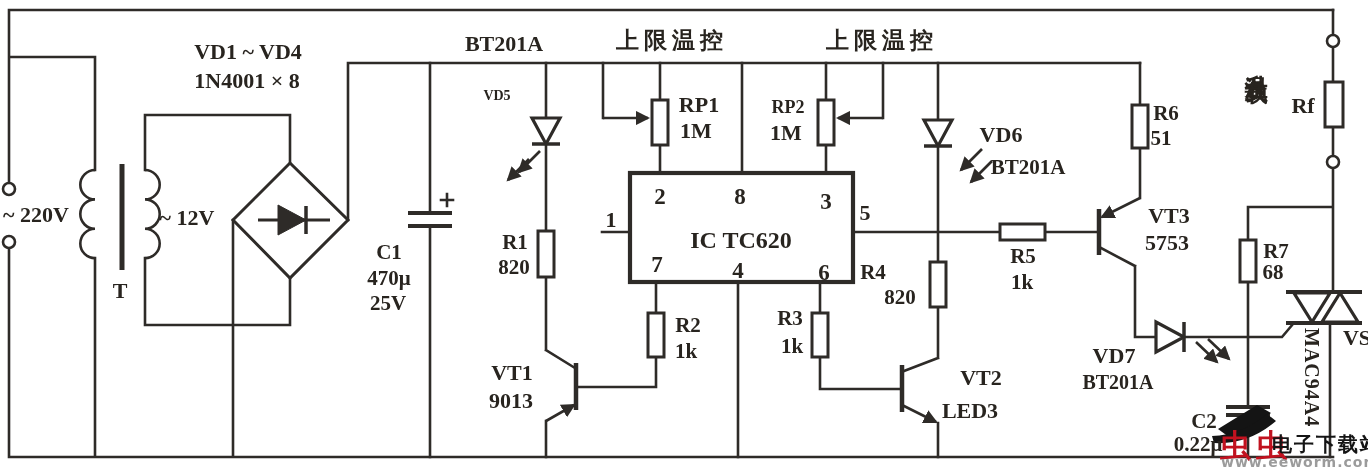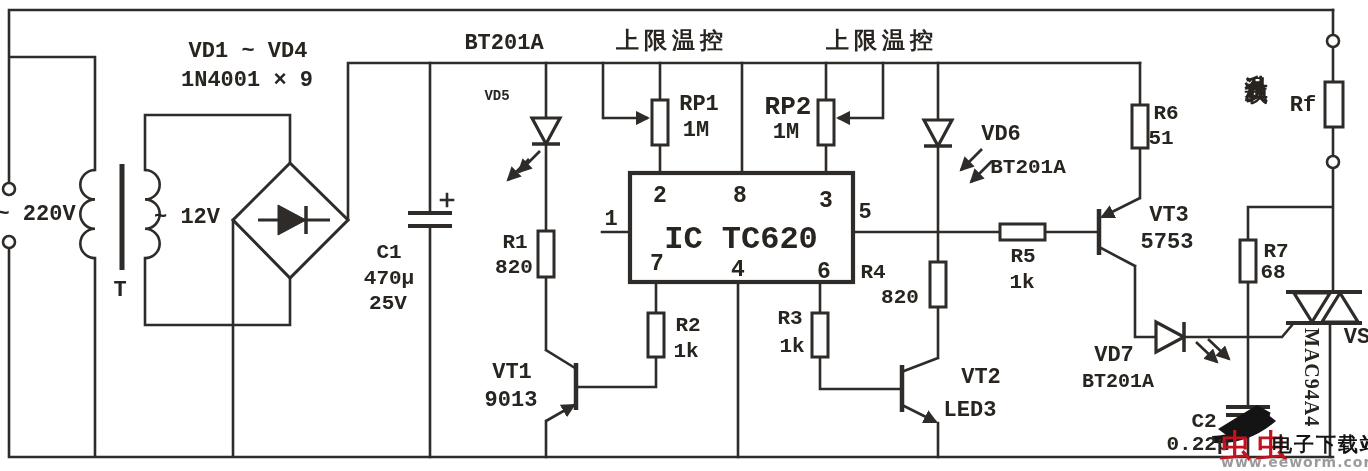--- a/index.html
+++ b/index.html
@@ -1,20 +1,20 @@
 <!DOCTYPE html>
 <html><head>
 <meta charset="utf-8">
 <style>
   html,body{margin:0;padding:0;background:#e8e8e8;}
   .stage{position:relative;width:1368px;height:471px;background:#ffffff;overflow:hidden;
          font-family:"Liberation Serif",serif;}
   svg{position:absolute;left:0;top:0;}
   .lbl{position:absolute;transform:translate(-50%,-50%);white-space:nowrap;line-height:1;
-       font-weight:bold;color:#28241f;font-size:21px;font-family:Liberation Mono, monospace;}
+       font-weight:bold;color:#28241f;font-size:21px;font-family:Liberation Serif, serif;}
   .cjk{font-family:"DejaVu Sans",sans-serif;letter-spacing:5px;font-size:23px;}
   .vert-cjk{position:absolute;transform:translateX(-50%);writing-mode:vertical-rl;
        text-orientation:upright;font-weight:bold;color:#28241f;letter-spacing:2px;
        font-family:"DejaVu Sans",sans-serif;font-size:23px;line-height:1.1;}
   .vert-lat{position:absolute;transform:translateX(-50%);writing-mode:vertical-rl;
        font-weight:bold;color:#28241f;font-family:"Liberation Serif",serif;
        font-size:20px;letter-spacing:1px;line-height:1;}
   .wm-red{color:#c1121f;font-family:Liberation Sans, sans-serif;font-size:31px;letter-spacing:5px;}
   .wm-site{color:#141414;font-family:"DejaVu Sans",sans-serif;font-size:20px;letter-spacing:2px;}
   .wm-url{color:#9b9b9b;font-family:"DejaVu Sans",sans-serif;font-size:14px;letter-spacing:1px;}
@@ -128,45 +128,45 @@
     <circle cx="1333" cy="162" r="6"></circle>
   </g>
 
   <g fill="#141414">
     <path d="M1218,429 L1257,405 L1271,413 L1233,440 Z"></path>
     <path d="M1214,443 Q1248,445 1276,421 L1267,414 Q1242,435 1212,436 Z"></path>
   </g>
 </svg>
 
 <span class="lbl" style="left:248px;top:52px;font-size:22px">VD1 ~ VD4</span>
-<span class="lbl" style="left:247px;top:81px;font-size:22px">1N4001 × 9</span>
+<span class="lbl" style="left:247px;top:81px;font-size:22px">1N4001 × 8</span>
 <span class="lbl" style="left:504px;top:44px;font-size:22px">BT201A</span>
 <span class="lbl cjk" style="left:672px;top:40px">上限温控</span>
 <span class="lbl cjk" style="left:882px;top:40px">上限温控</span>
 <span class="lbl" style="left:36px;top:215px;font-size:22px">~ 220V</span>
 <span class="lbl" style="left:187px;top:218px;font-size:22px">~ 12V</span>
 <span class="lbl" style="left:120px;top:291px;font-size:22px">T</span>
 <span class="lbl" style="left:389px;top:252px">C1</span>
 <span class="lbl" style="left:389px;top:278px">470μ</span>
 <span class="lbl" style="left:388px;top:303px">25V</span>
 
 <span class="lbl" style="left:497px;top:96px;font-size:14px">VD5</span>
 <span class="lbl" style="left:515px;top:242px">R1</span>
 <span class="lbl" style="left:514px;top:267px">820</span>
 
 <span class="lbl" style="left:699px;top:105px;font-size:22px">RP1</span>
 <span class="lbl" style="left:696px;top:131px;font-size:22px">1M</span>
-<span class="lbl" style="left:788px;top:107px;font-size:26px">RP2</span>
+<span class="lbl" style="left:788px;top:107px;font-size:18px">RP2</span>
 <span class="lbl" style="left:786px;top:133px;font-size:22px">1M</span>
 
 <span class="lbl" style="left:611px;top:220px;font-size:22px">1</span>
 <span class="lbl" style="left:660px;top:196px;font-size:23px">2</span>
 <span class="lbl" style="left:740px;top:196px;font-size:23px">8</span>
 <span class="lbl" style="left:826px;top:201px;font-size:23px">3</span>
-<span class="lbl" style="left:741px;top:240px;font-size:32px">IC TC620</span>
+<span class="lbl" style="left:741px;top:240px;font-size:24px">IC TC620</span>
 <span class="lbl" style="left:657px;top:264px;font-size:23px">7</span>
 <span class="lbl" style="left:738px;top:270px;font-size:23px">4</span>
 <span class="lbl" style="left:824px;top:272px;font-size:23px">6</span>
 <span class="lbl" style="left:865px;top:213px;font-size:22px">5</span>
 
 <span class="lbl" style="left:688px;top:325px">R2</span>
 <span class="lbl" style="left:686px;top:351px">1k</span>
 <span class="lbl" style="left:790px;top:318px">R3</span>
 <span class="lbl" style="left:792px;top:346px">1k</span>
 <span class="lbl" style="left:512px;top:373px;font-size:22px">VT1</span>

